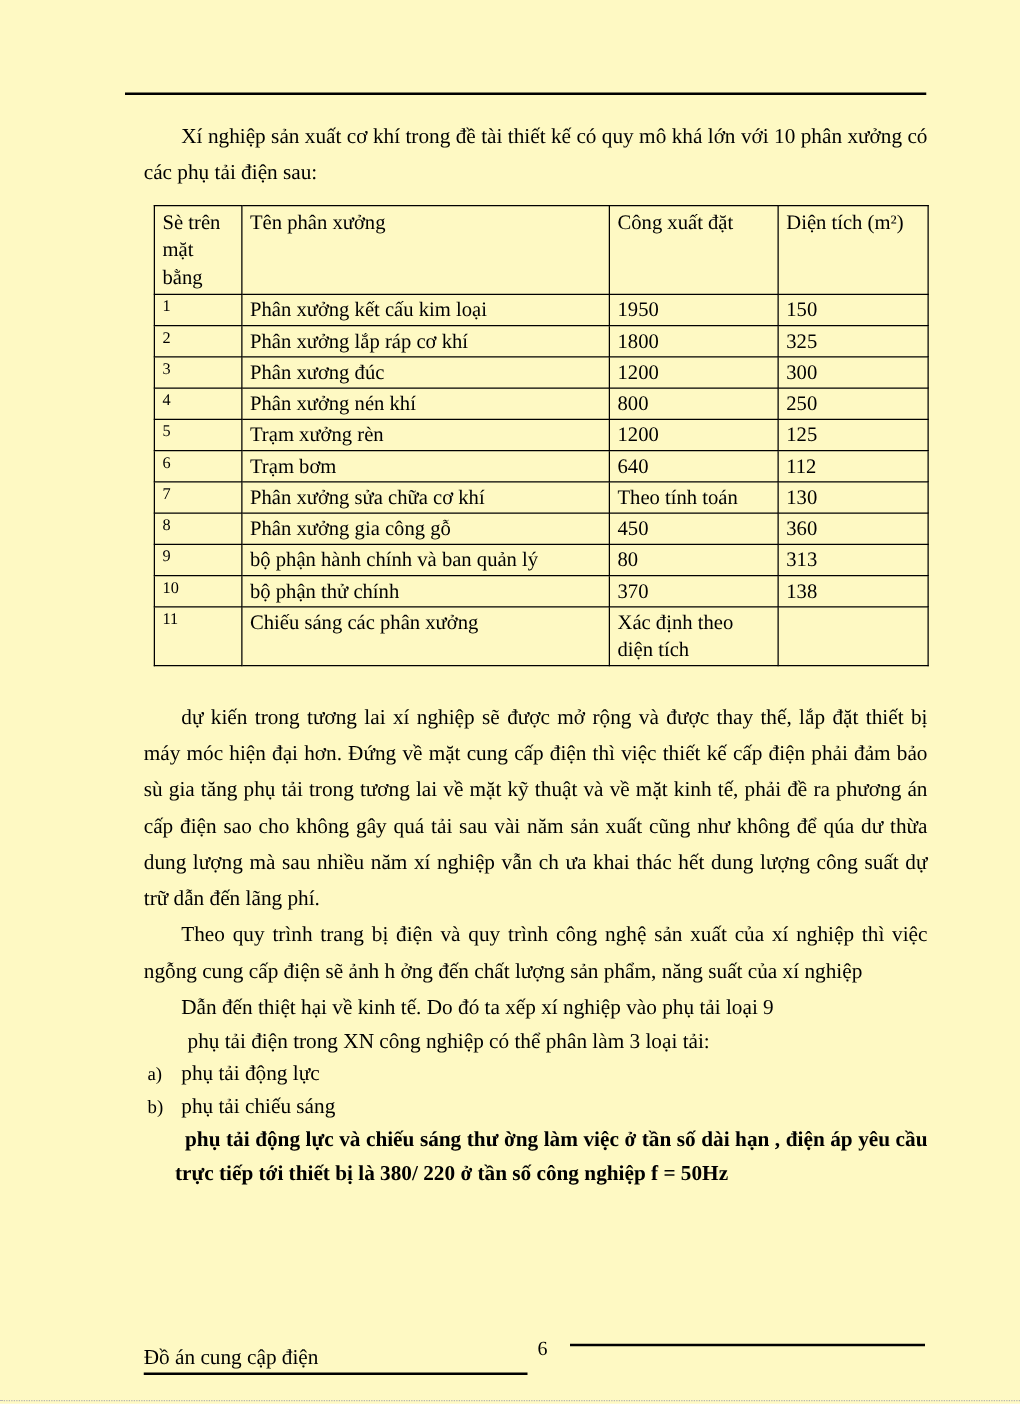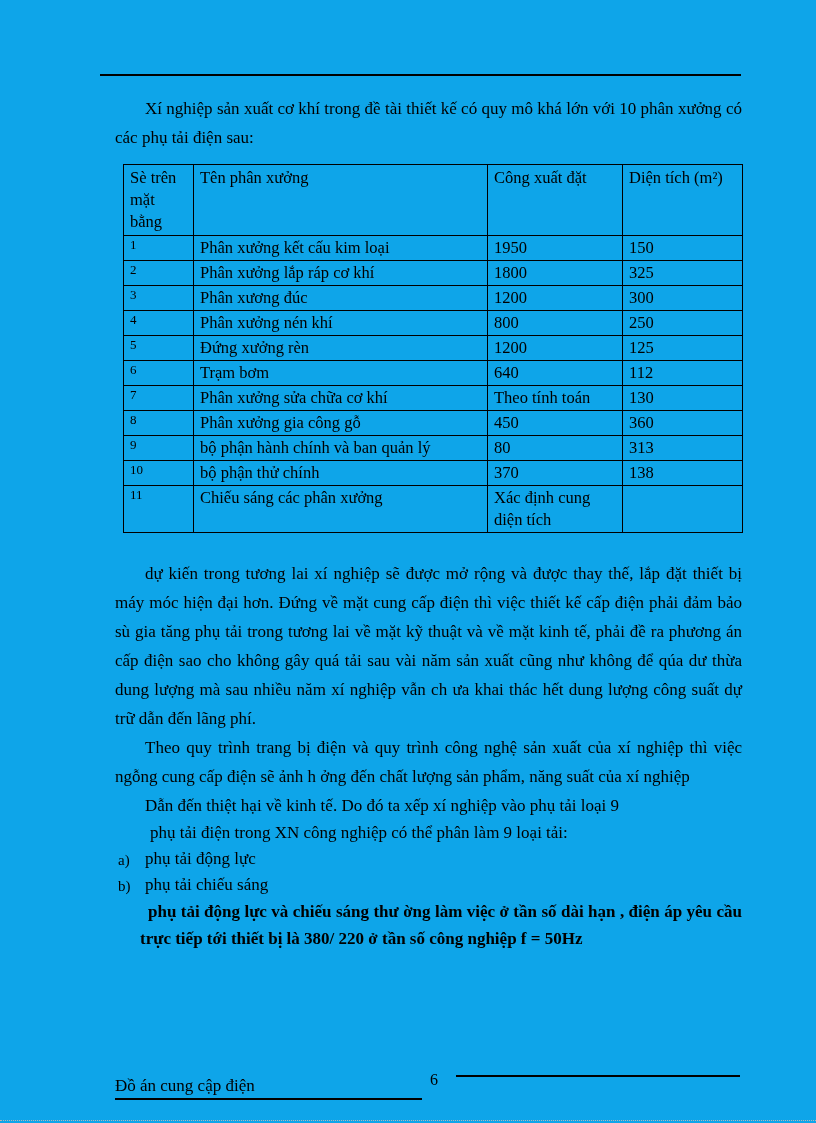--- a/index.html
+++ b/index.html
@@ -2,21 +2,21 @@
 <html><head>
 <meta charset="utf-8">
 <style>
   * { margin:0; padding:0; box-sizing:border-box; }
   html,body { background:#ffffff; }
   body {
     width:816px; height:1123px; position:relative; overflow:hidden;
     font-family:"Liberation Serif","DejaVu Serif",serif;
     color:#000;
   }
-  .page { position:absolute; inset:0; background:#0ea5e9; }
+  .page { position:absolute; inset:0; background:#fef9c3; }
 
   .top-rule { position:absolute; left:100px; top:74px; width:641px; height:2px; background:#000; }
 
   .content { position:absolute; left:115px; top:94px; width:627px; }
 
   .para { font-size:17px; line-height:29px; text-align:justify; }
   .indent { text-indent:30px; }
   .tight { line-height:26px; text-align:left; }
 
   table.loads {
@@ -93,21 +93,21 @@
             <td>300</td>
           </tr>
           <tr>
             <td class="num">4</td>
             <td>Phân xưởng nén khí</td>
             <td>800</td>
             <td>250</td>
           </tr>
           <tr>
             <td class="num">5</td>
-            <td>Đứng xưởng rèn</td>
+            <td>Trạm xưởng rèn</td>
             <td>1200</td>
             <td>125</td>
           </tr>
           <tr>
             <td class="num">6</td>
             <td>Trạm bơm</td>
             <td>640</td>
             <td>112</td>
           </tr>
           <tr>
@@ -130,36 +130,36 @@
           </tr>
           <tr>
             <td class="num">10</td>
             <td>bộ phận thử chính</td>
             <td>370</td>
             <td>138</td>
           </tr>
           <tr>
             <td class="num">11</td>
             <td>Chiếu sáng các phân xưởng</td>
-            <td>Xác định cung diện tích</td>
+            <td>Xác định theo diện tích</td>
             <td></td>
           </tr>
         </tbody>
     </table>
 
     <p class="para indent">dự kiến trong tương lai xí nghiệp sẽ được mở rộng và được thay thế, lắp đặt thiết bị máy móc hiện đại hơn. Đứng về mặt cung cấp điện thì việc thiết kế cấp điện phải đảm bảo sù gia tăng phụ tải trong tương lai về mặt kỹ thuật và về mặt kinh tế, phải đề ra phương án cấp điện sao cho không gây quá tải sau vài năm sản xuất cũng như không để qúa dư thừa dung lượng mà sau nhiều năm xí nghiệp vẫn ch ưa khai thác hết dung lượng công suất dự trữ dẫn đến lãng phí.</p>
 
 
     <p class="para indent">Theo quy trình trang bị điện và quy trình công nghệ sản xuất của xí nghiệp thì việc ngỗng cung cấp điện sẽ ảnh h ởng đến chất lượng sản phẩm, năng suất của xí nghiệp</p>
 
     <p class="para indent">Dẫn đến thiệt hại về kinh tế. Do đó ta xếp xí nghiệp vào phụ tải loại 9</p>
 
 
 
-    <p class="para tight" style="text-indent:35px;">phụ tải điện trong XN công nghiệp có thể phân làm 9 loại tải:</p>
+    <p class="para tight" style="text-indent:35px;">phụ tải điện trong XN công nghiệp có thể phân làm 3 loại tải:</p>
 
     <div class="list-item">
       <span class="list-marker">a)</span>
       <span>phụ tải động lực</span>
     </div>
     <div class="list-item">
       <span class="list-marker">b)</span>
       <span>phụ tải chiếu sáng</span>
     </div>
 

